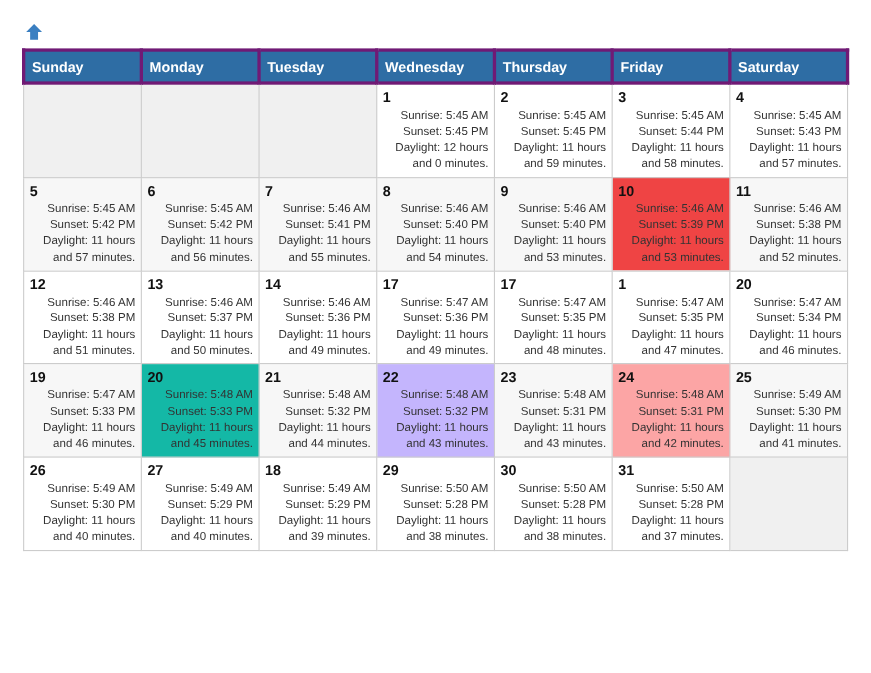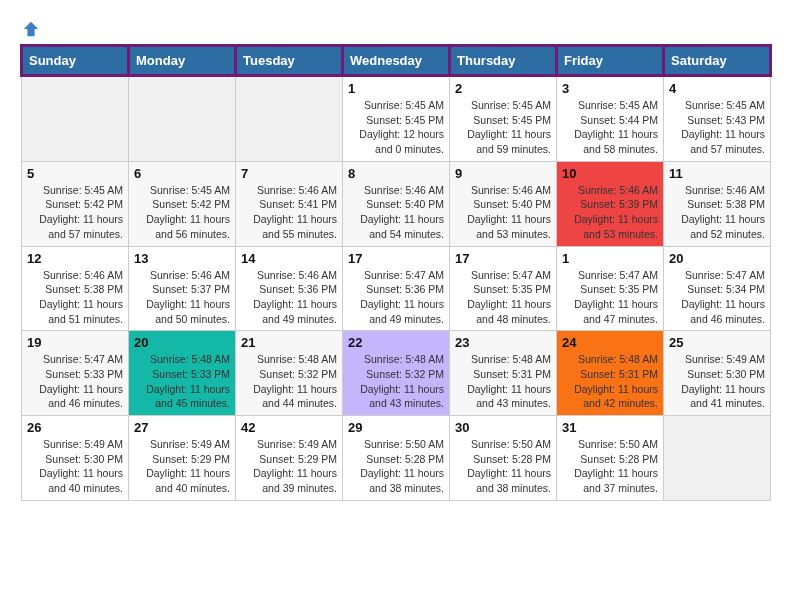--- a/index.html
+++ b/index.html
@@ -289,21 +289,21 @@
 Daylight: 11 hours
 and 43 minutes.</div>
         </td>
         <td style="background: rgb(247, 247, 247);">
           <span class="day-number">23</span>
           <div class="day-info" style="white-space: pre-line;">Sunrise: 5:48 AM
 Sunset: 5:31 PM
 Daylight: 11 hours
 and 43 minutes.</div>
         </td>
-        <td style="background: #f97316;">
+        <td style="background: #fca5a5;">
           <span class="day-number">24</span>
           <div class="day-info" style="white-space: pre-line;">Sunrise: 5:48 AM
 Sunset: 5:31 PM
 Daylight: 11 hours
 and 42 minutes.</div>
         </td>
         <td style="background: rgb(247, 247, 247);">
           <span class="day-number">25</span>
           <div class="day-info" style="white-space: pre-line;">Sunrise: 5:49 AM
 Sunset: 5:30 PM
@@ -320,21 +320,21 @@
 and 40 minutes.</div>
         </td>
         <td>
           <span class="day-number">27</span>
           <div class="day-info" style="white-space: pre-line;">Sunrise: 5:49 AM
 Sunset: 5:29 PM
 Daylight: 11 hours
 and 40 minutes.</div>
         </td>
         <td>
-          <span class="day-number">42</span>
+          <span class="day-number">18</span>
           <div class="day-info" style="white-space: pre-line;">Sunrise: 5:49 AM
 Sunset: 5:29 PM
 Daylight: 11 hours
 and 39 minutes.</div>
         </td>
         <td>
           <span class="day-number">29</span>
           <div class="day-info" style="white-space: pre-line;">Sunrise: 5:50 AM
 Sunset: 5:28 PM
 Daylight: 11 hours

